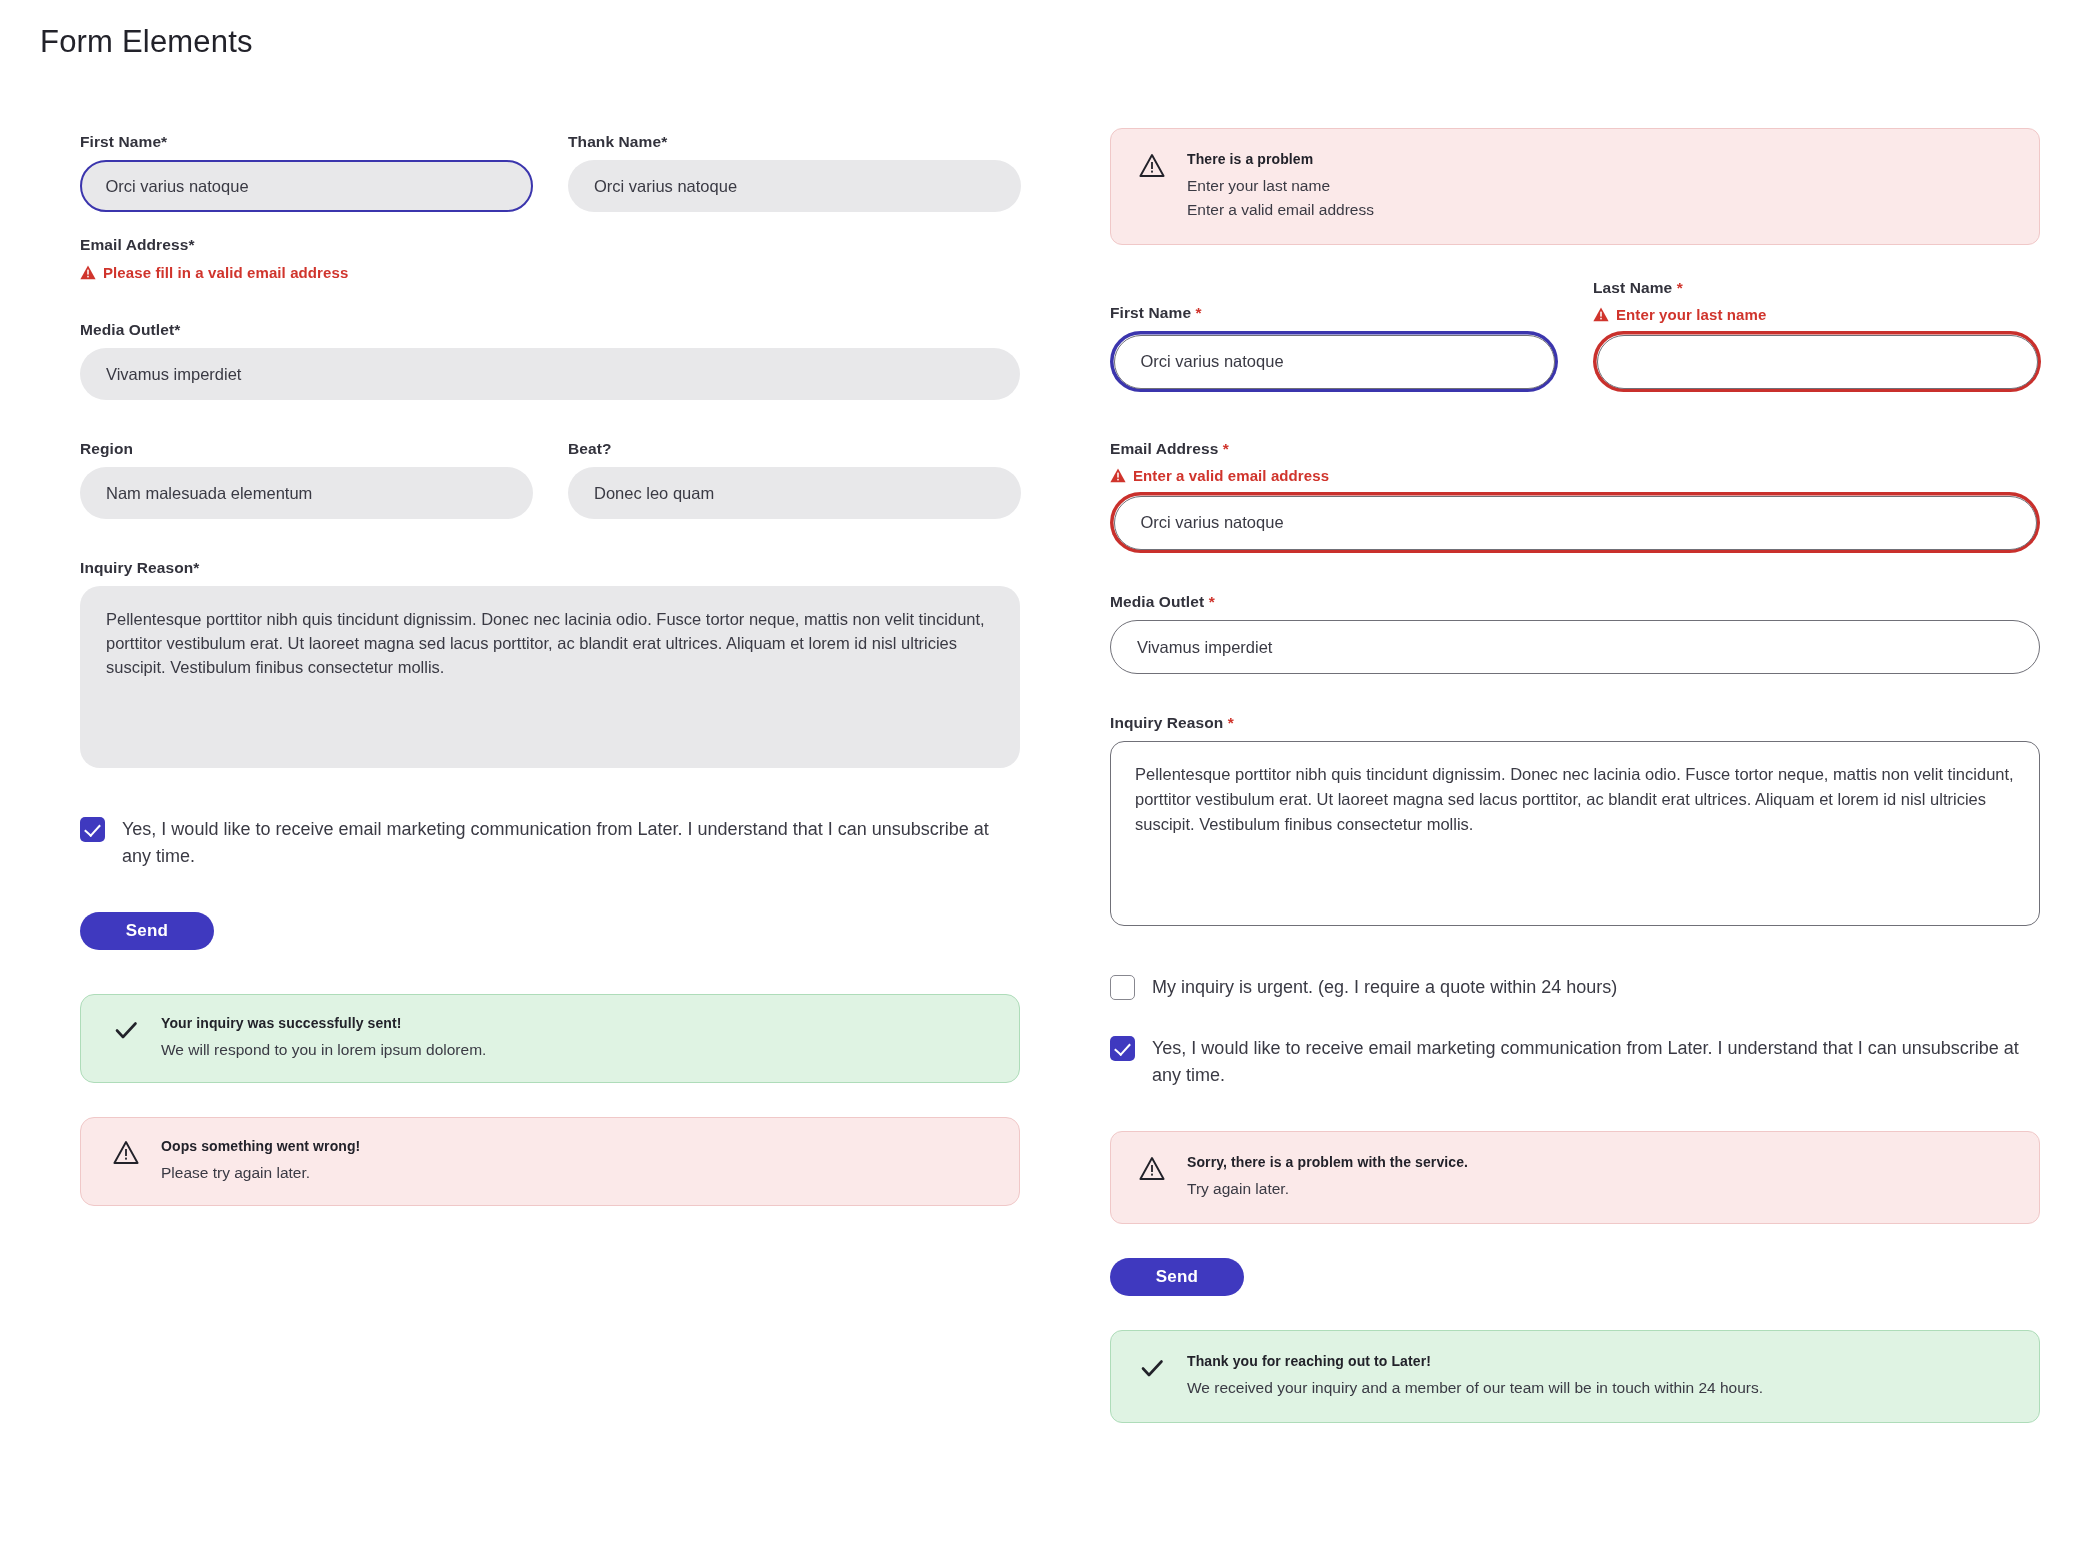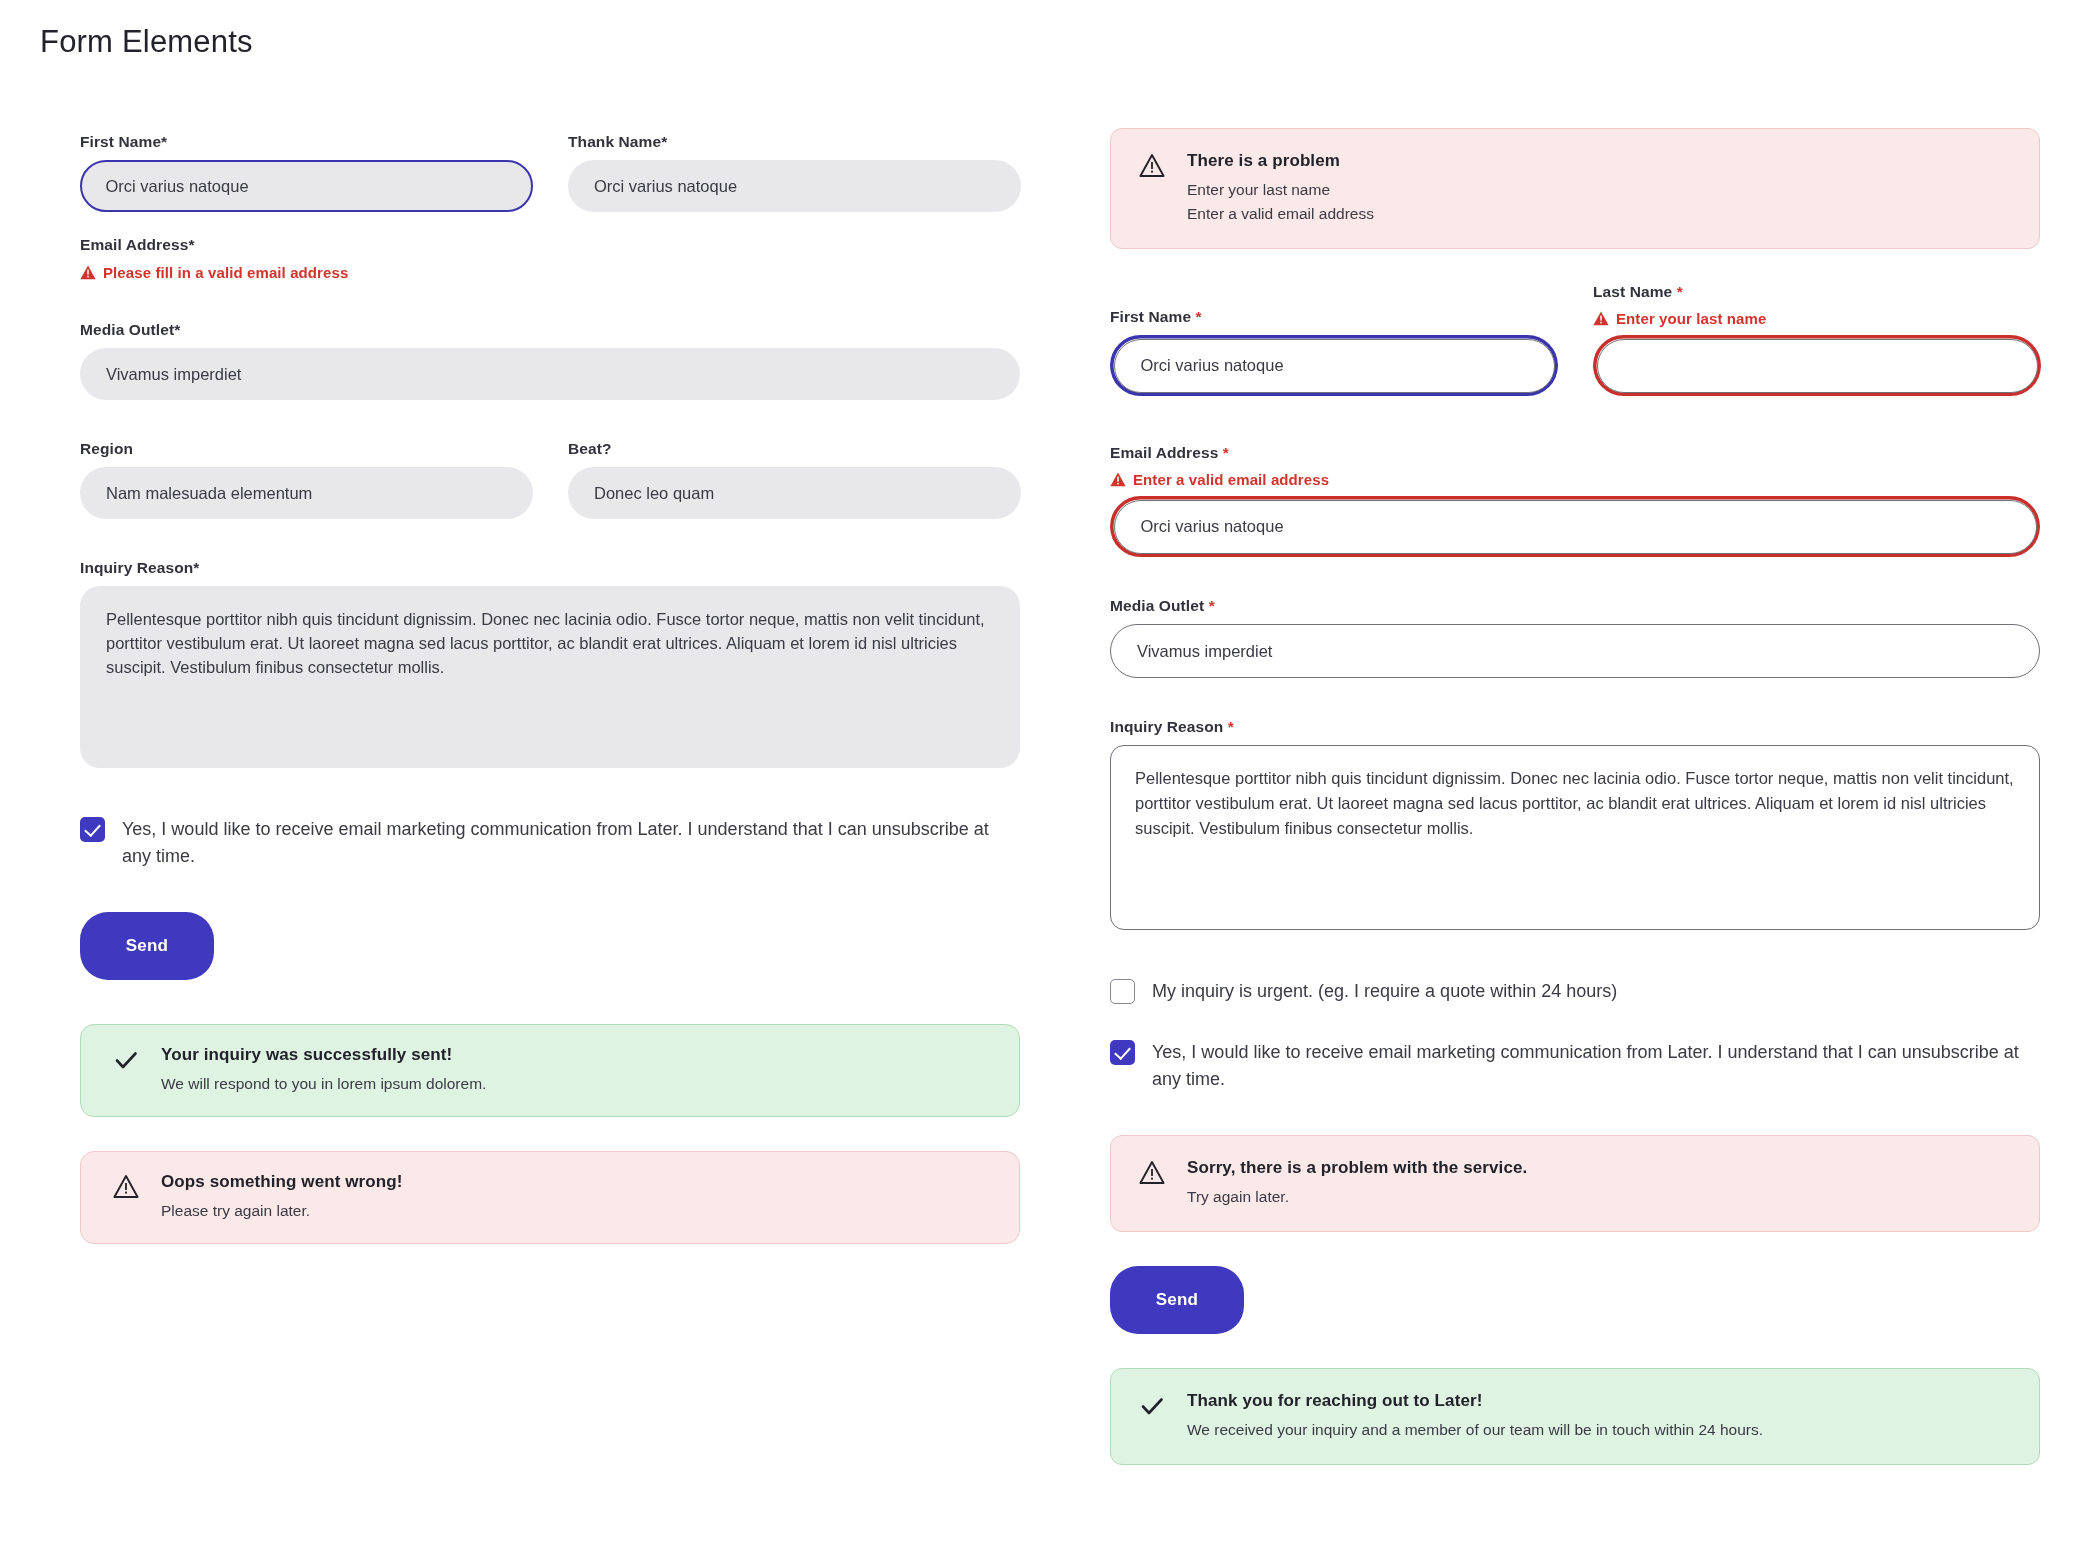--- a/index.html
+++ b/index.html
@@ -126,21 +126,21 @@
     padding: 22px 28px;
     display: flex;
     gap: 22px;
     align-items: flex-start;
   }
   .alert.danger  { background: #fbe9e9; border: 1px solid #f0c8c8; }
   .alert.success { background: #dff3e3; border: 1px solid #aedcb9; }
   .alert-icon { flex: 0 0 auto; margin-top: 2px; }
   .alert-body { flex: 1 1 auto; }
   .alert-title {
-    font-size: 17px; font-weight: 700; color: #22222a;
+    font-size: 14px; font-weight: 700; color: #22222a;
     margin-bottom: 7px; letter-spacing: 0.1px;
   }
   .alert-line { font-size: 15.5px; color: #3a3a44; line-height: 1.55; }
 
   
   .alert.pilly { border-radius: 14px; padding: 20px 32px; }
 
   
   .cbrow { display: flex; gap: 17px; align-items: flex-start; margin-bottom: 18px; }
   .cbox {
@@ -163,21 +163,21 @@
   .cb-label { font-size: 18px; line-height: 1.5; color: #3a3a44; }
 
   
   .btn-send {
     display: inline-flex; align-items: center; justify-content: center;
     background: #3f39bf;
     color: #ffffff;
     font-size: 17px; font-weight: 700;
     border: none;
     border-radius: 28px;
-    width: 134px; height: 68px;
+    width: 134px; height: 38px;
     cursor: pointer;
     letter-spacing: 0.2px;
     font-family: "Liberation Sans", sans-serif;
     text-align: right;
   }
 
   .sp-24 { height: 24px; }
   .sp-34 { height: 34px; }
   .sp-44 { height: 44px; }
   .sp-16 { height: 16px; }

